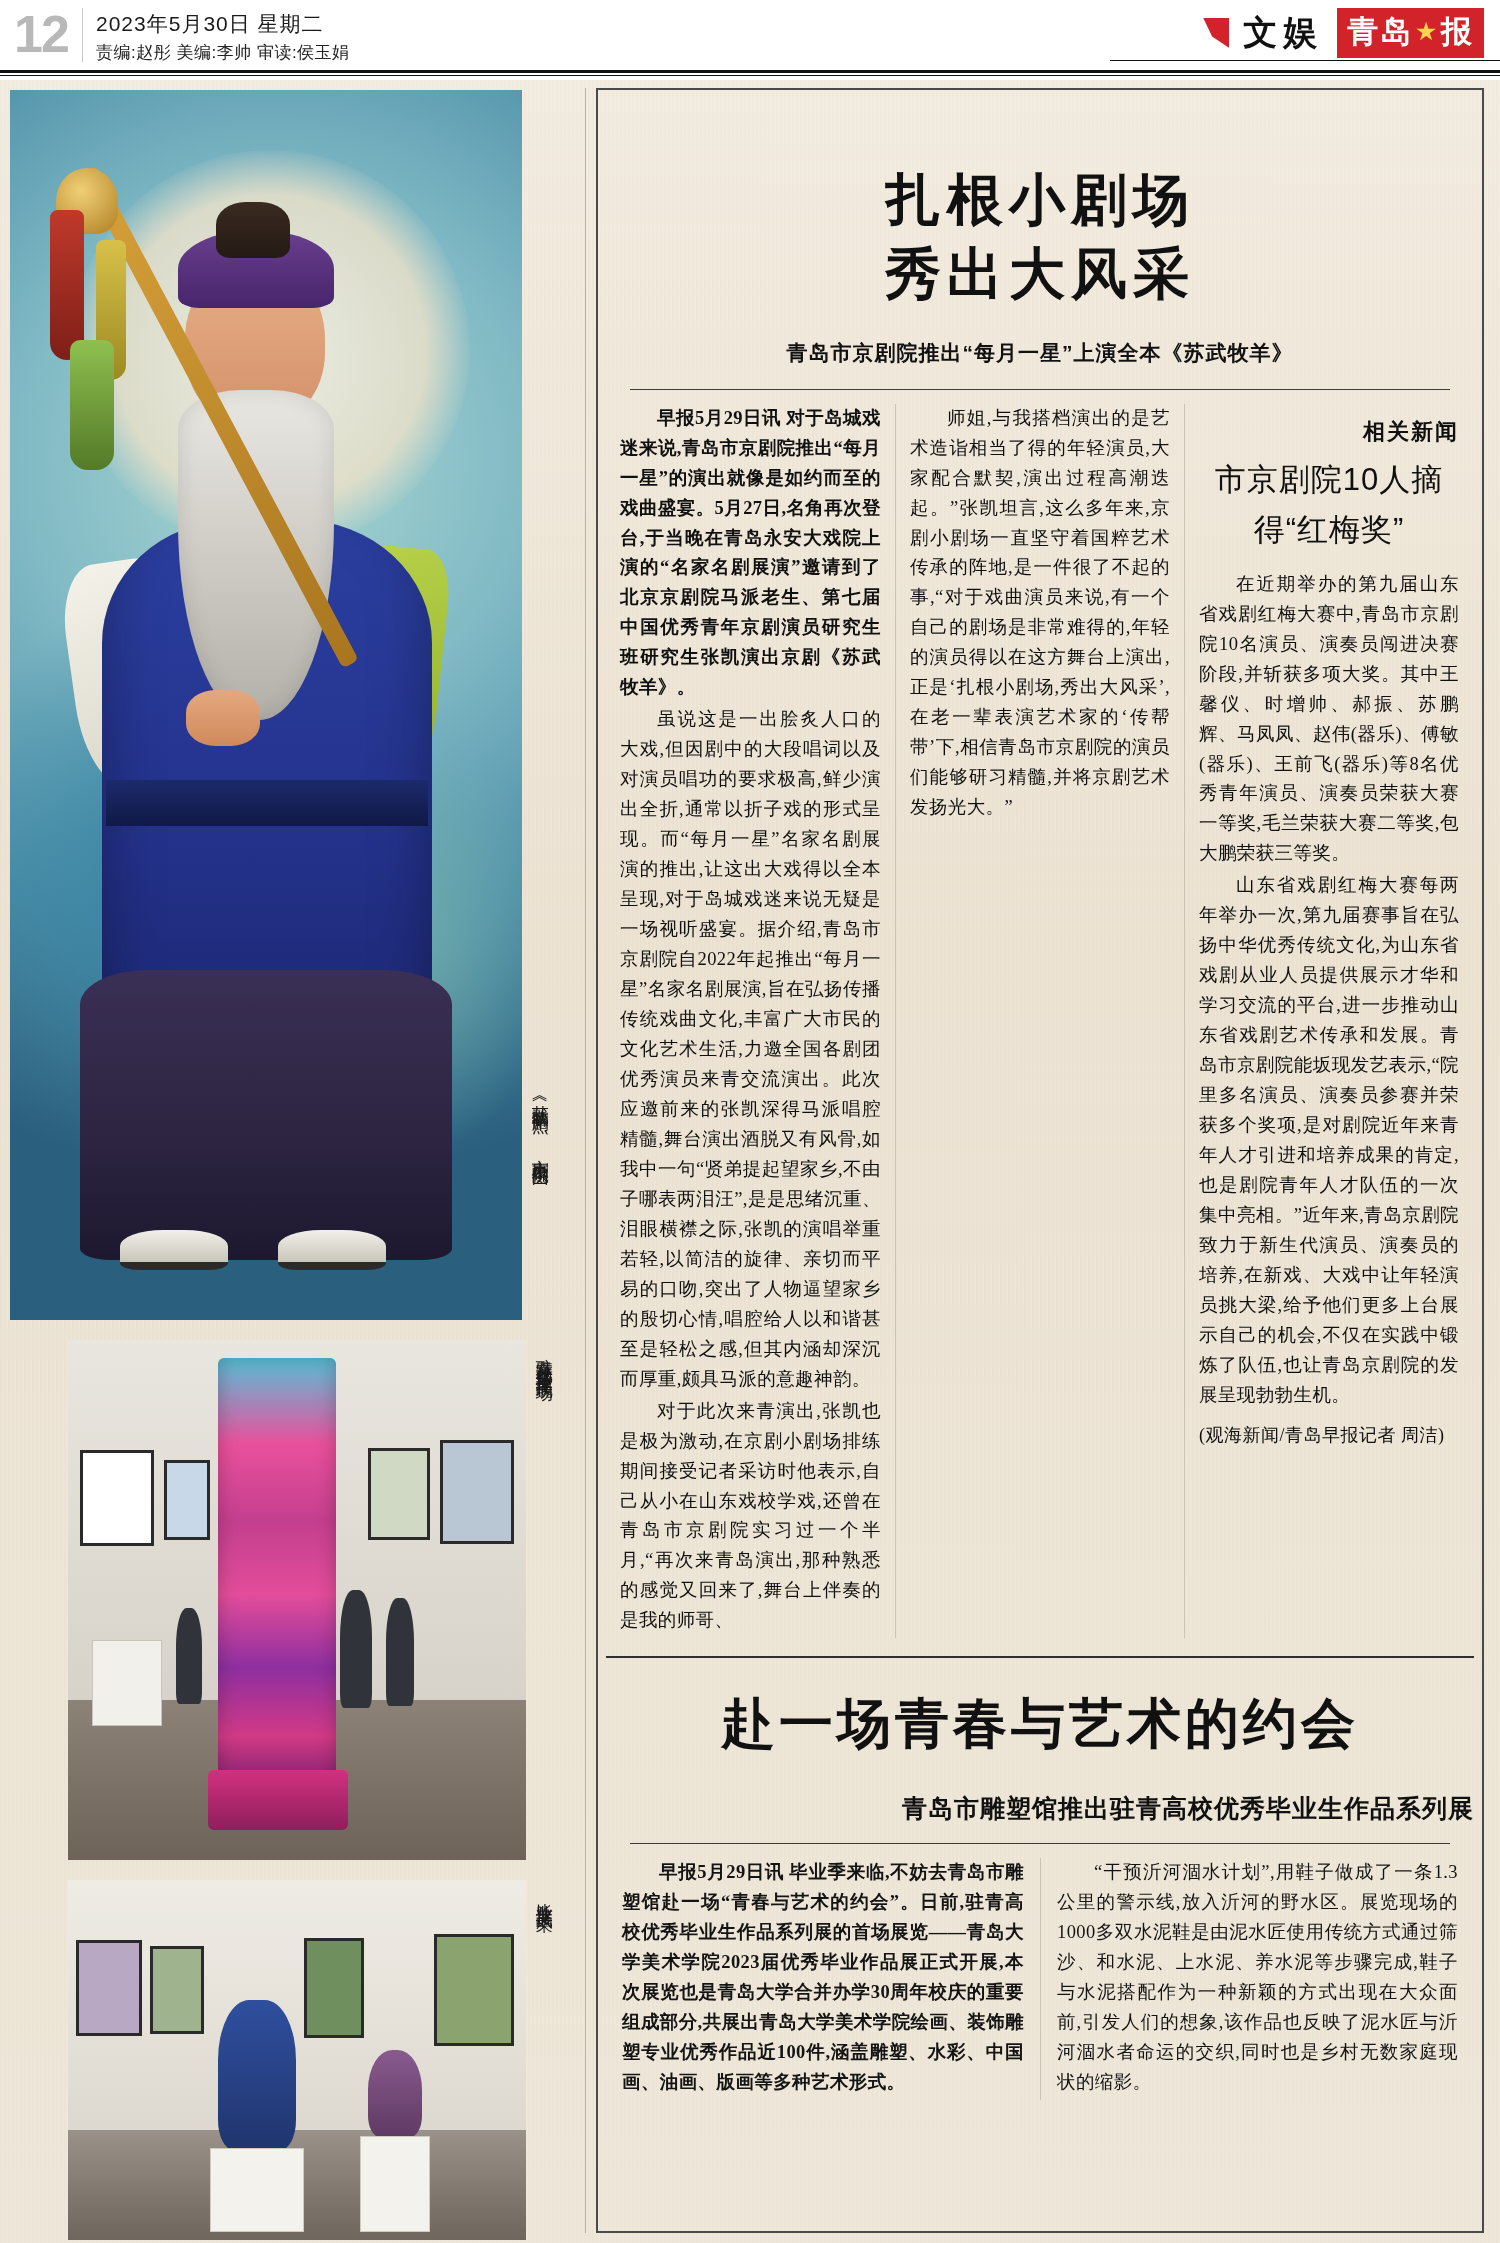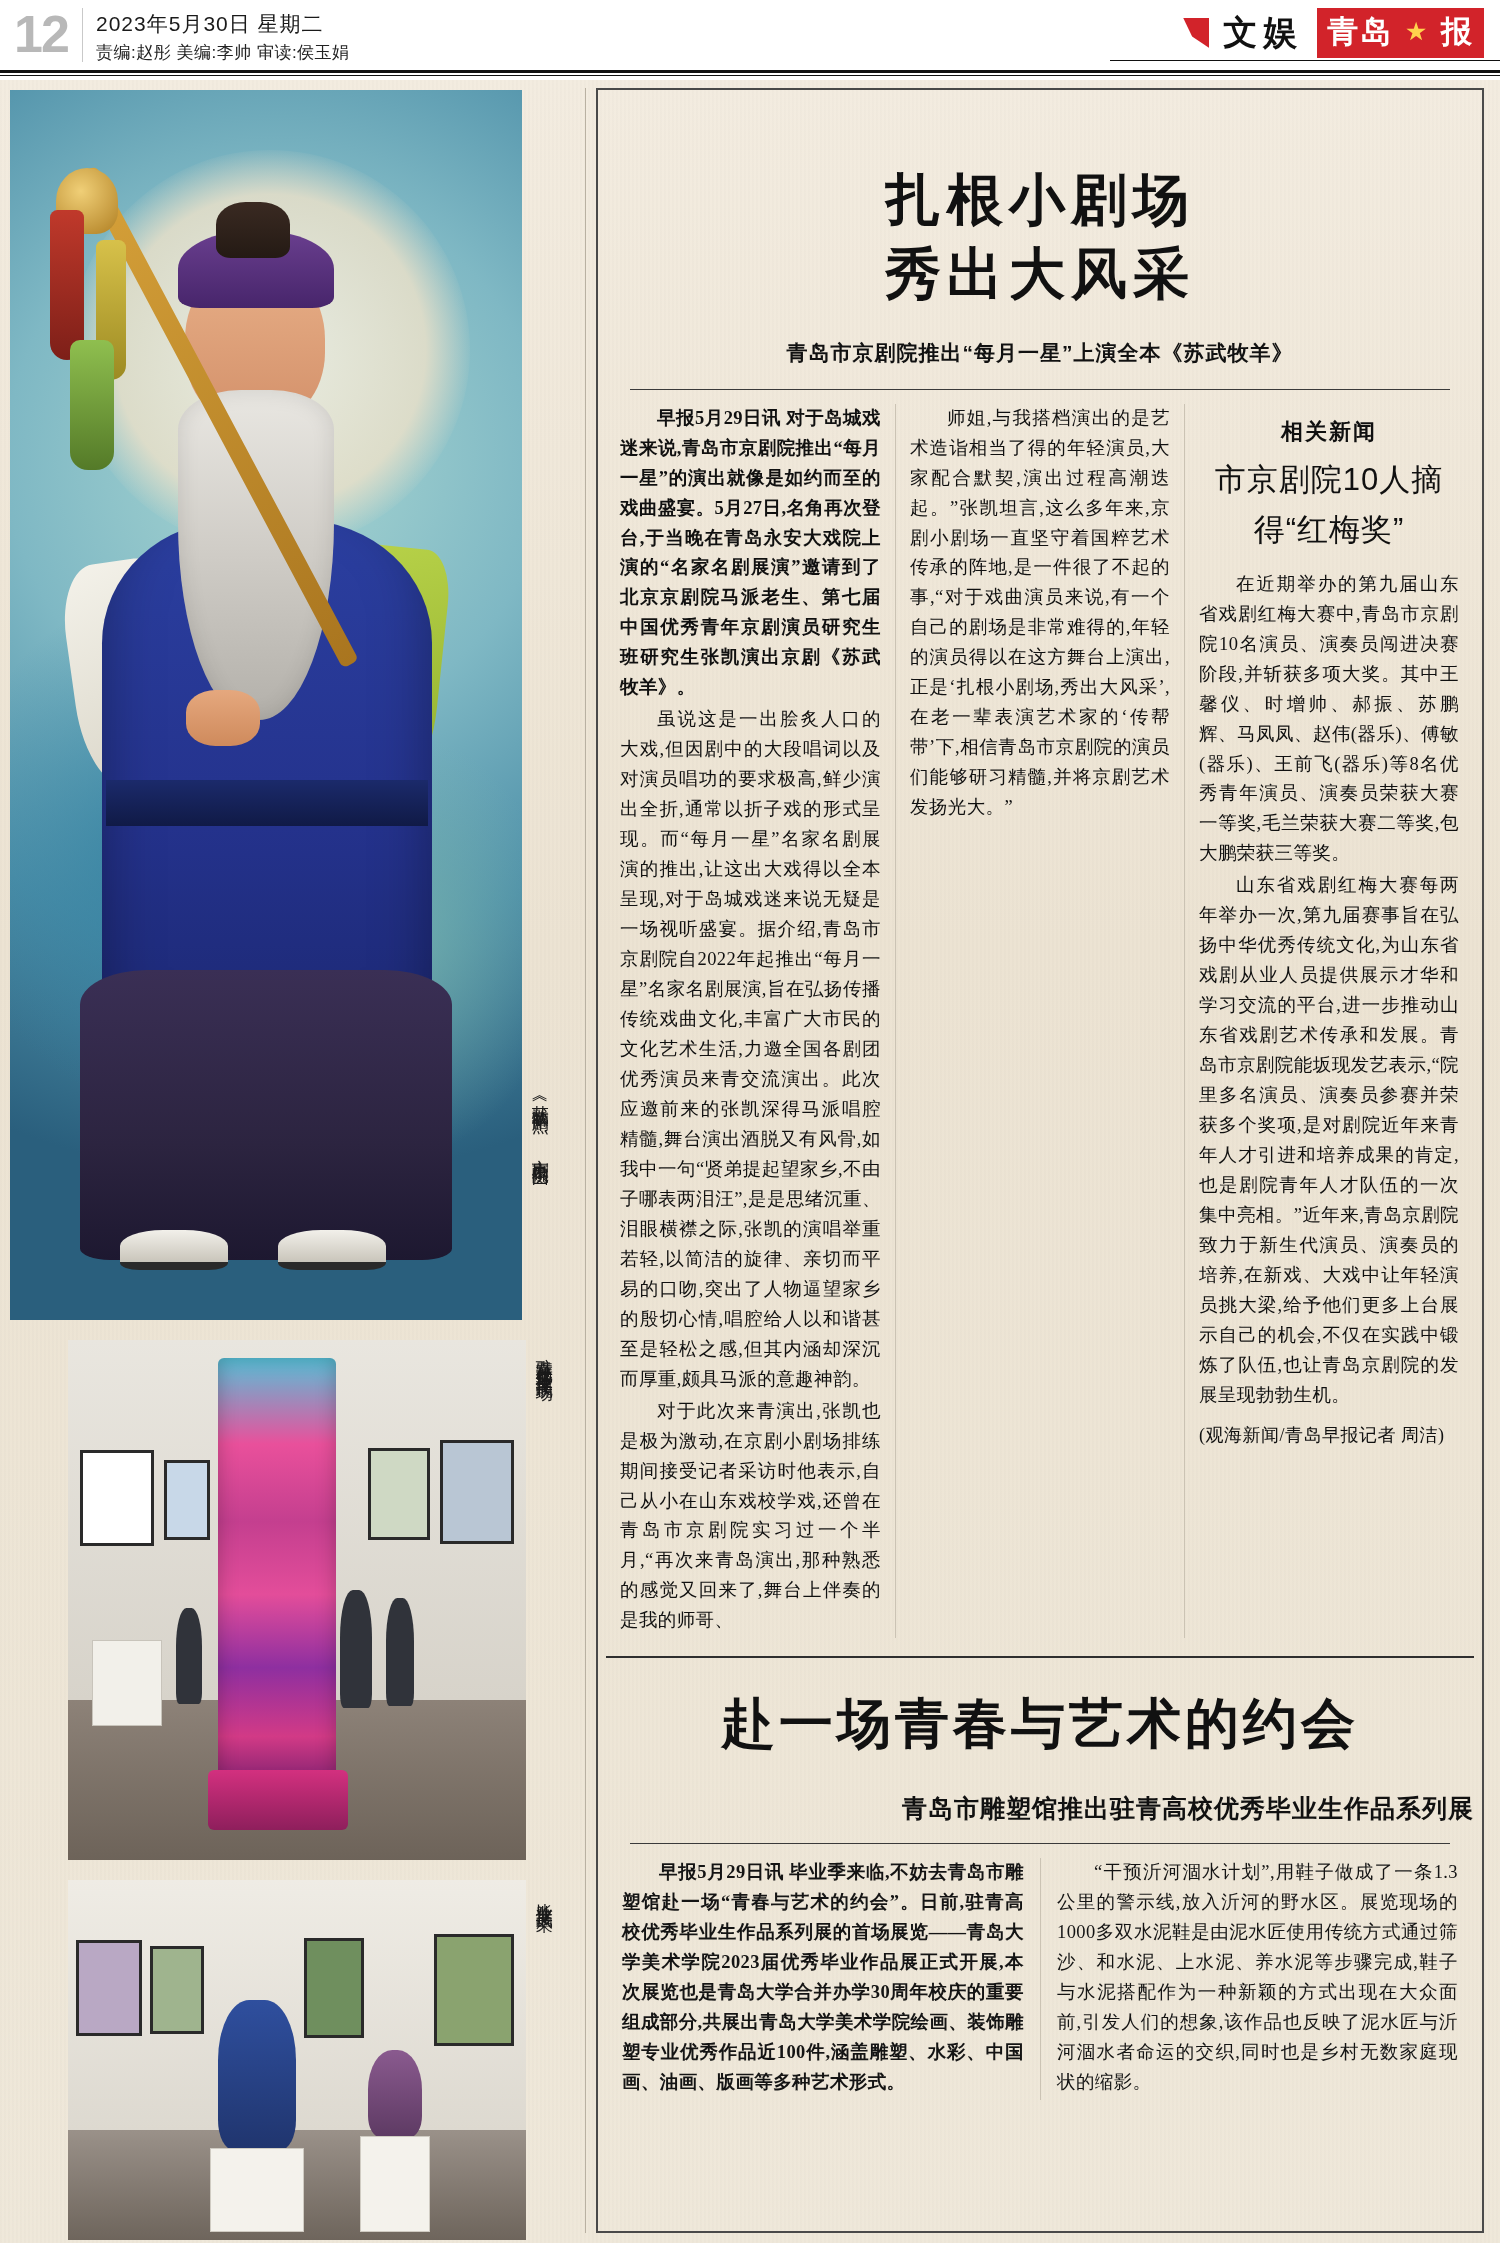--- a/index.html
+++ b/index.html
@@ -51,21 +51,21 @@
     clip-path:polygon(0 0, 100% 0, 100% 100%, 34% 62%);
   }
   .mh-section {
     font-family:"Liberation Sans", sans-serif;
     font-size:34px; font-weight:700; letter-spacing:6px; color:#111;
   }
   .mh-logo {
     background:#d2232a; color:#fff; padding:3px 10px 5px 10px;
     font-family:"Liberation Sans", sans-serif;
     font-size:31px; font-weight:700; letter-spacing:2px;
-    display:flex; align-items:center; gap:12px;
+    display:flex; align-items:center; gap:2px;
   }
   .mh-logo .star { font-size:22px; color:#ffd34d; margin:0 1px; }
 
   
   .sheet {
     position:absolute; left:0; top:80px; width:1500px; height:2163px;
     background:#efe7d8;
   }
   .sheet-inner {
     position:absolute; left:0; top:0; width:1500px; height:2163px;
@@ -275,21 +275,21 @@
     font-size:18.5px; line-height:1.62;
     text-align:justify;
     letter-spacing:0.4px;
     color:#101010;
   }
   .col + .col { border-left:1px solid #cbc3b4; }
   .col p { margin:0 0 2px 0; text-indent:2em; }
   .lead { font-weight:700; }
 
   .sub-news-title {
-    text-align:center; font-family:"Liberation Sans", sans-serif;
+    text-align:right; font-family:"Liberation Sans", sans-serif;
     font-weight:700; font-size:22px; letter-spacing:2px; margin:10px 0 6px 0;
   }
   .sub-news-head {
     text-align:center; font-family:"Liberation Sans", sans-serif;
     font-weight:400; font-size:31px; letter-spacing:1px; margin:2px 0 14px 0;
   }
   .byline { text-align:left; font-size:18px; margin-top:10px; letter-spacing:0.5px; }
 
   .hr-thick { width:100%; height:2px; background:#2f2f2f; margin:18px 0 0 0; }
 

